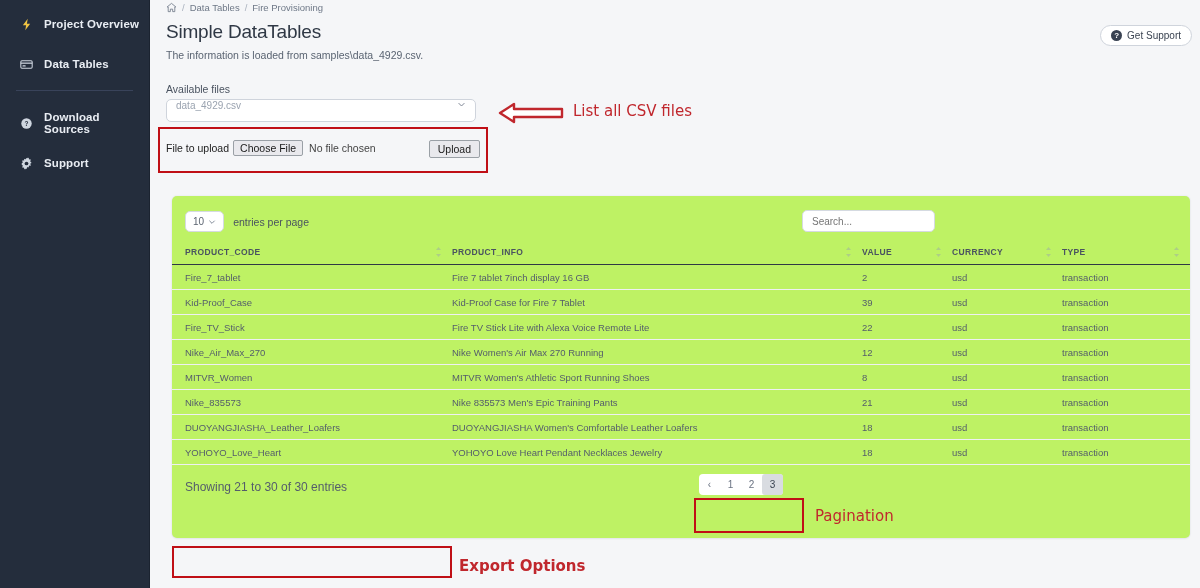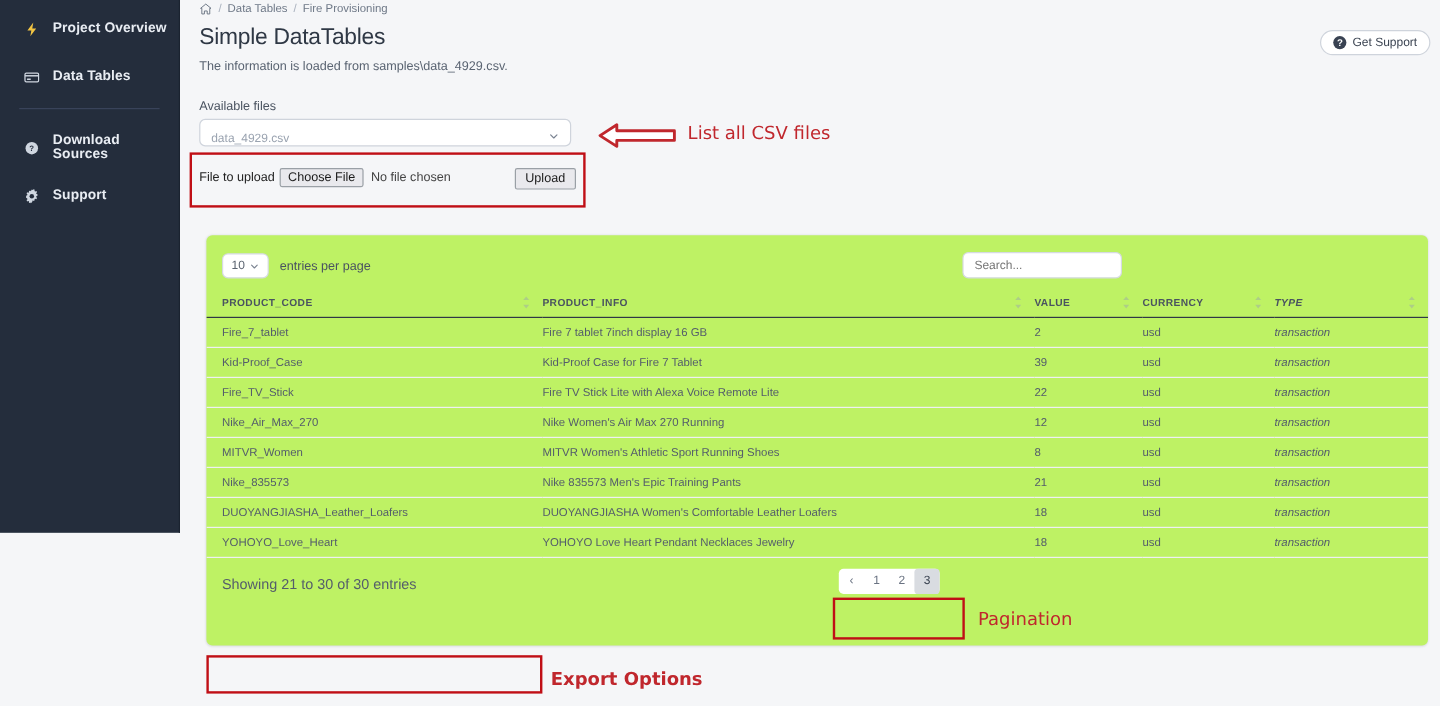--- a/index.html
+++ b/index.html
@@ -8,21 +8,21 @@
     width:1200px; height:588px;
     font-family:"Liberation Sans", sans-serif;
     background:#f5f6f8;
     color:#3b4452;
     overflow:hidden;
     position:relative;
   }
 
   
   #sidebar{
-    position:absolute; left:0; top:0; width:150px; height:444px;
+    position:absolute; left:0; top:0; width:150px; height:588px;
     background:#242d3c;
     border-right:1px solid #1b2330;
   }
   .side-item{
     display:flex; align-items:center;
     height:28px; margin:0 0 0 0;
     padding-left:18px;
     color:#e9edf3; font-size:11.5px; font-weight:700;
     letter-spacing:.1px;
     cursor:pointer;
@@ -80,21 +80,21 @@
 
   
   .field-label{
     position:absolute; left:16px; top:83px;
     font-size:10.5px; color:#4a5360; font-weight:400;
   }
   .file-select{
     position:absolute; left:16px; top:99px;
     width:310px; height:23px;
     background:#fff; border:1px solid #cfd4dc; border-radius:5px;
-    display:flex; align-items:flex-end; justify-content:space-between;
+    display:flex; align-items:flex-start; justify-content:space-between;
     padding:0 9px;
     font-size:10px; color:#9aa3b0;
     cursor:pointer;
   }
   .chev{ width:9px; height:9px; }
 
   .upload-box{
     position:absolute; left:8px; top:127px;
     width:330px; height:46px;
     border:2px solid #c00f16;
@@ -190,21 +190,21 @@
     font-size:9.5px; color:#545d6b;
     padding:6.5px 0;
     border-bottom:1px solid #eef0f3;
     white-space:nowrap; overflow:hidden; text-overflow:ellipsis;
   }
   tr:last-child td{ border-bottom:1px solid #eef0f3; }
   .c1{ width:280px; padding-left:13px; }
   .c2{ width:410px; }
   .c3{ width:90px; }
   .c4{ width:110px; }
-  .c5{ width:128px;font-style:italic; }
+  .c5{ width:128px; }
 
   .card-foot{
     position:relative; height:44px;
   }
   .showing{
     position:absolute; left:13px; top:15px;
     font-size:12px; color:#545d6b;
   }
   .pagination{
     position:absolute; left:527px; top:9px;

